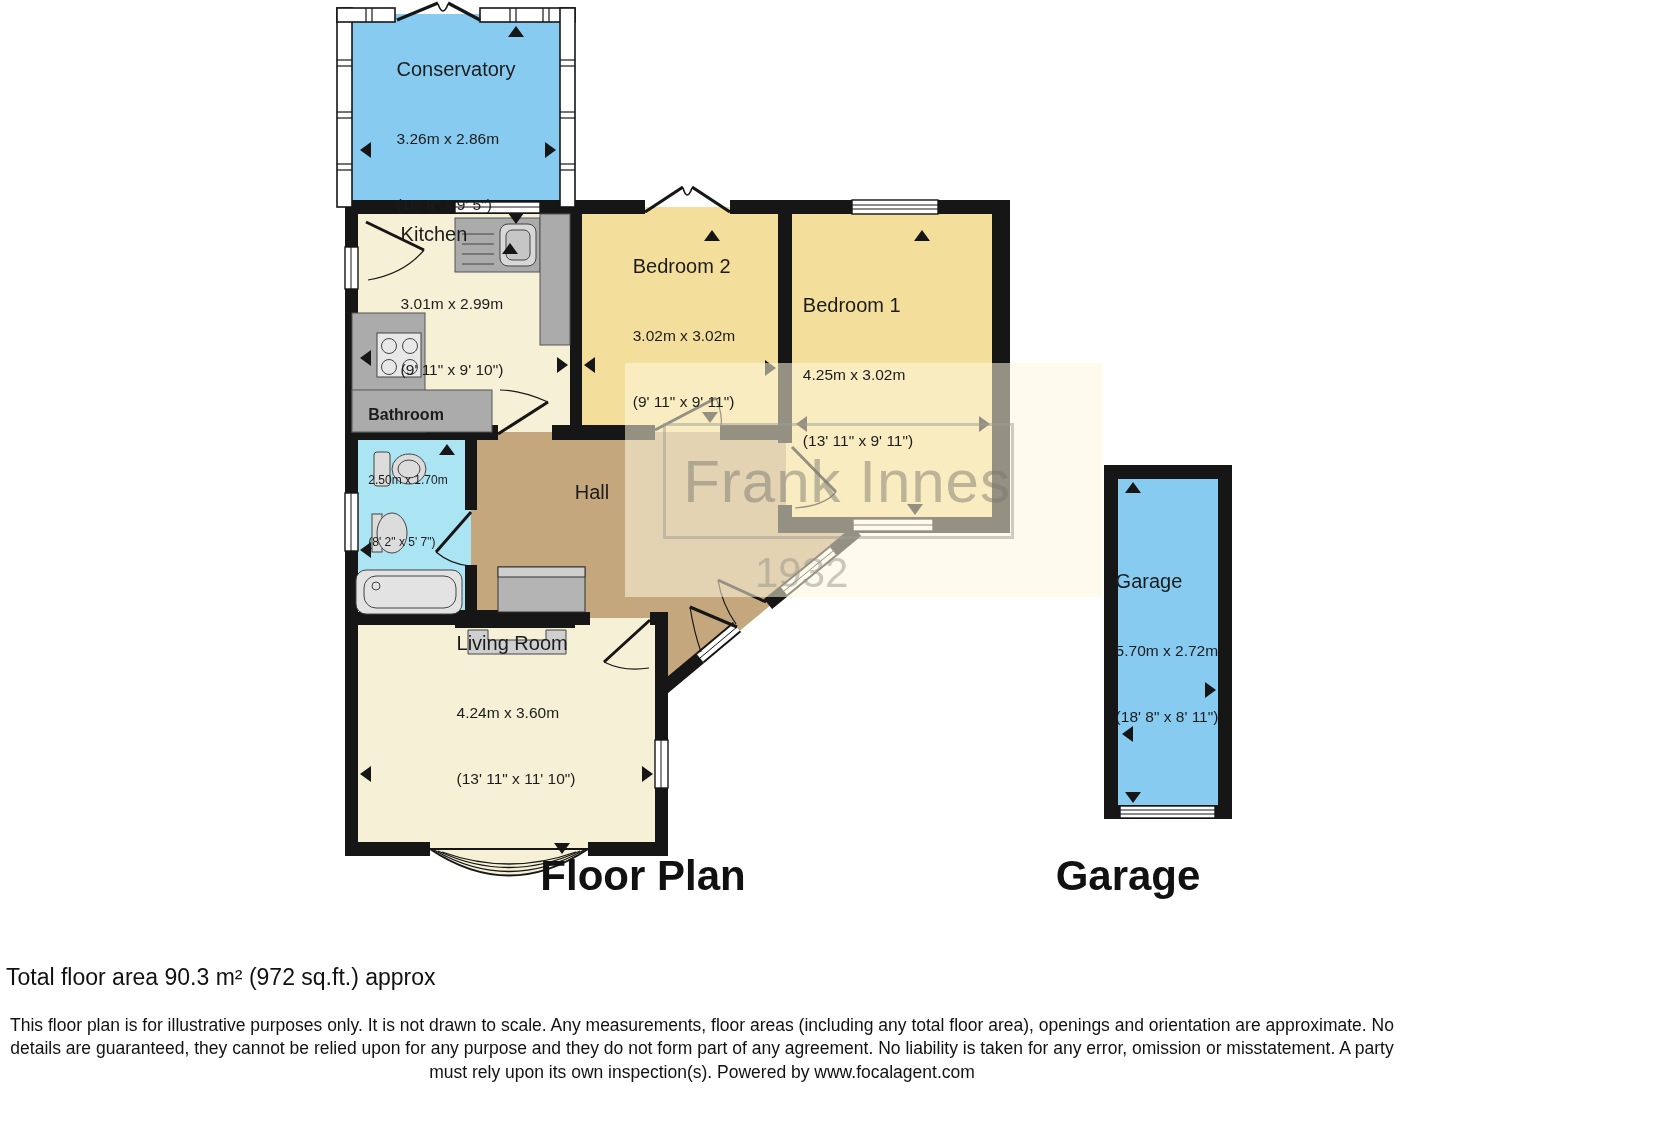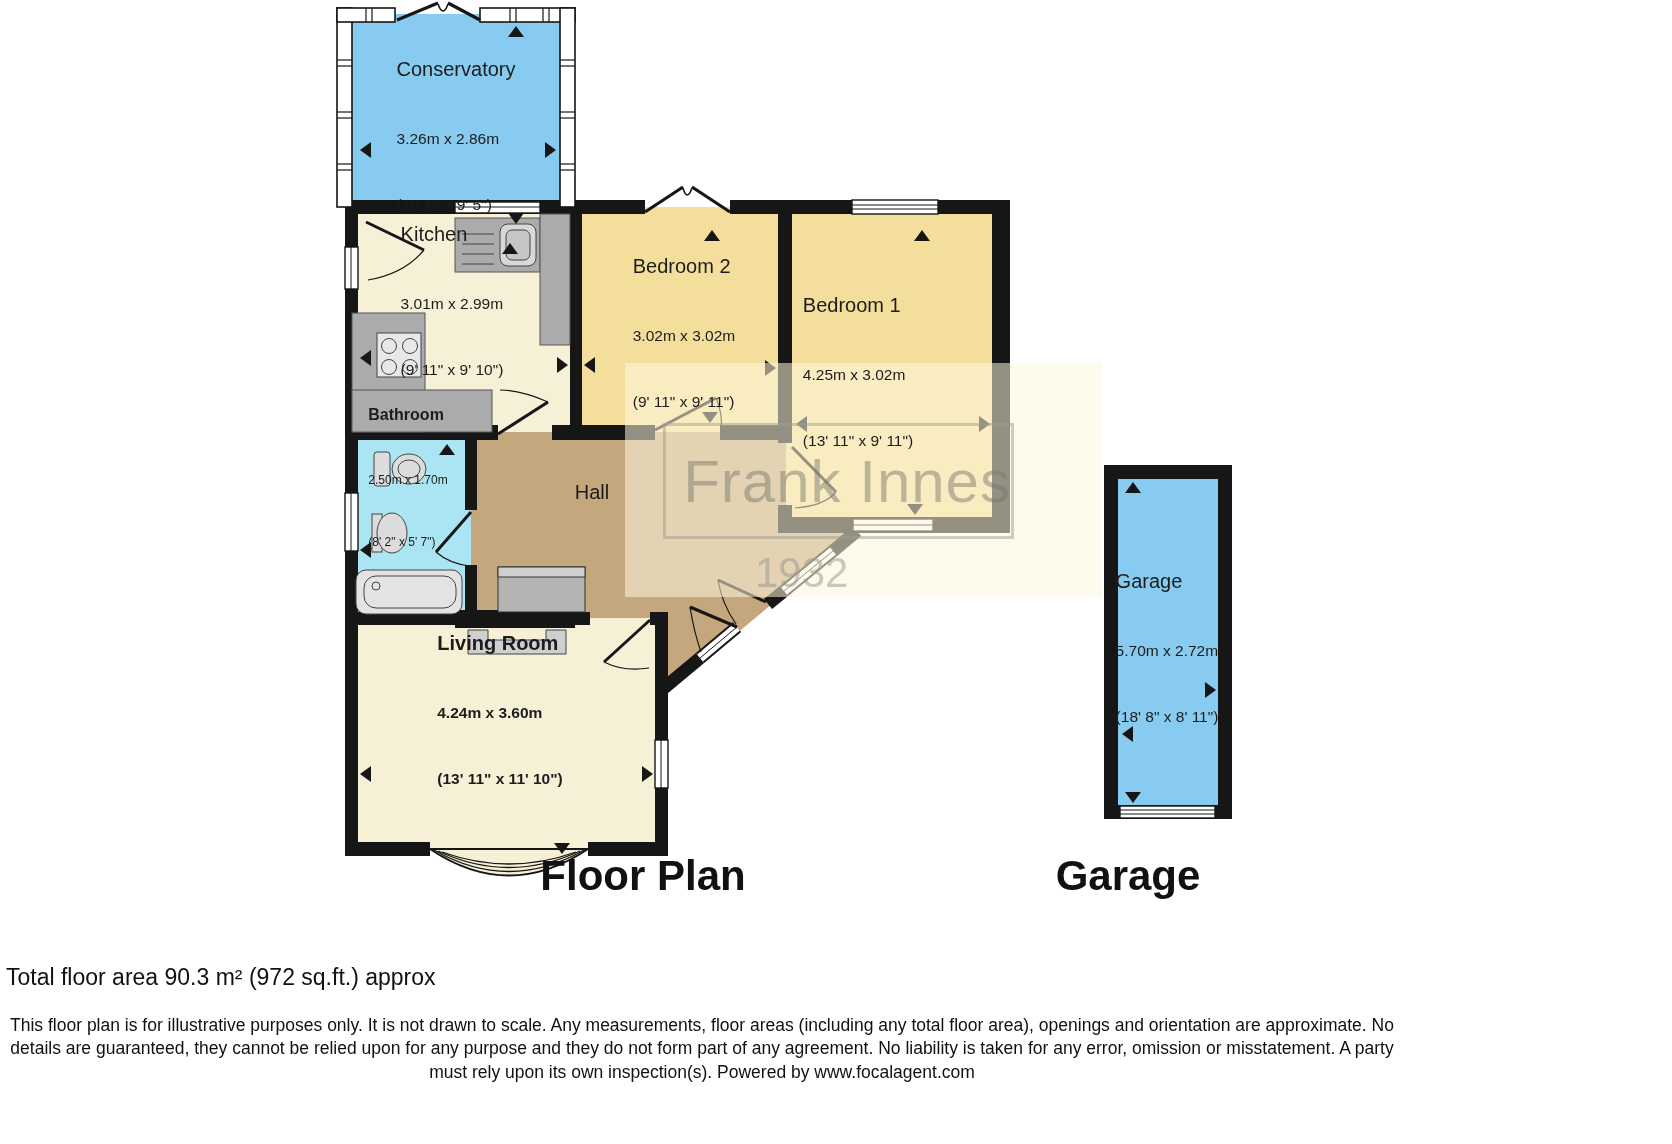--- a/index.html
+++ b/index.html
@@ -260,21 +260,21 @@
     <span class="room-dims">(13' 11" x 9' 11")</span>
   </div>
   <div class="room-label small" style="left:408px;top:478px;">
     <span class="room-name">Bathroom</span>
     <span class="room-dims">2.50m x 1.70m</span>
     <span class="room-dims">(8' 2" x 5' 7")</span>
   </div>
   <div class="room-label" style="left:592px;top:493px;">
     <span class="room-name">Hall</span>
   </div>
-  <div class="room-label" style="left:500px;top:710px;font-weight:bold;">
+  <div class="room-label" style="left:516px;top:710px;">
     <span class="room-name">Living Room</span>
     <span class="room-dims">4.24m x 3.60m</span>
     <span class="room-dims">(13' 11" x 11' 10")</span>
   </div>
   <div class="room-label" style="left:1167px;top:648px;">
     <span class="room-name">Garage</span>
     <span class="room-dims">5.70m x 2.72m</span>
     <span class="room-dims">(18' 8" x 8' 11")</span>
   </div>
 

